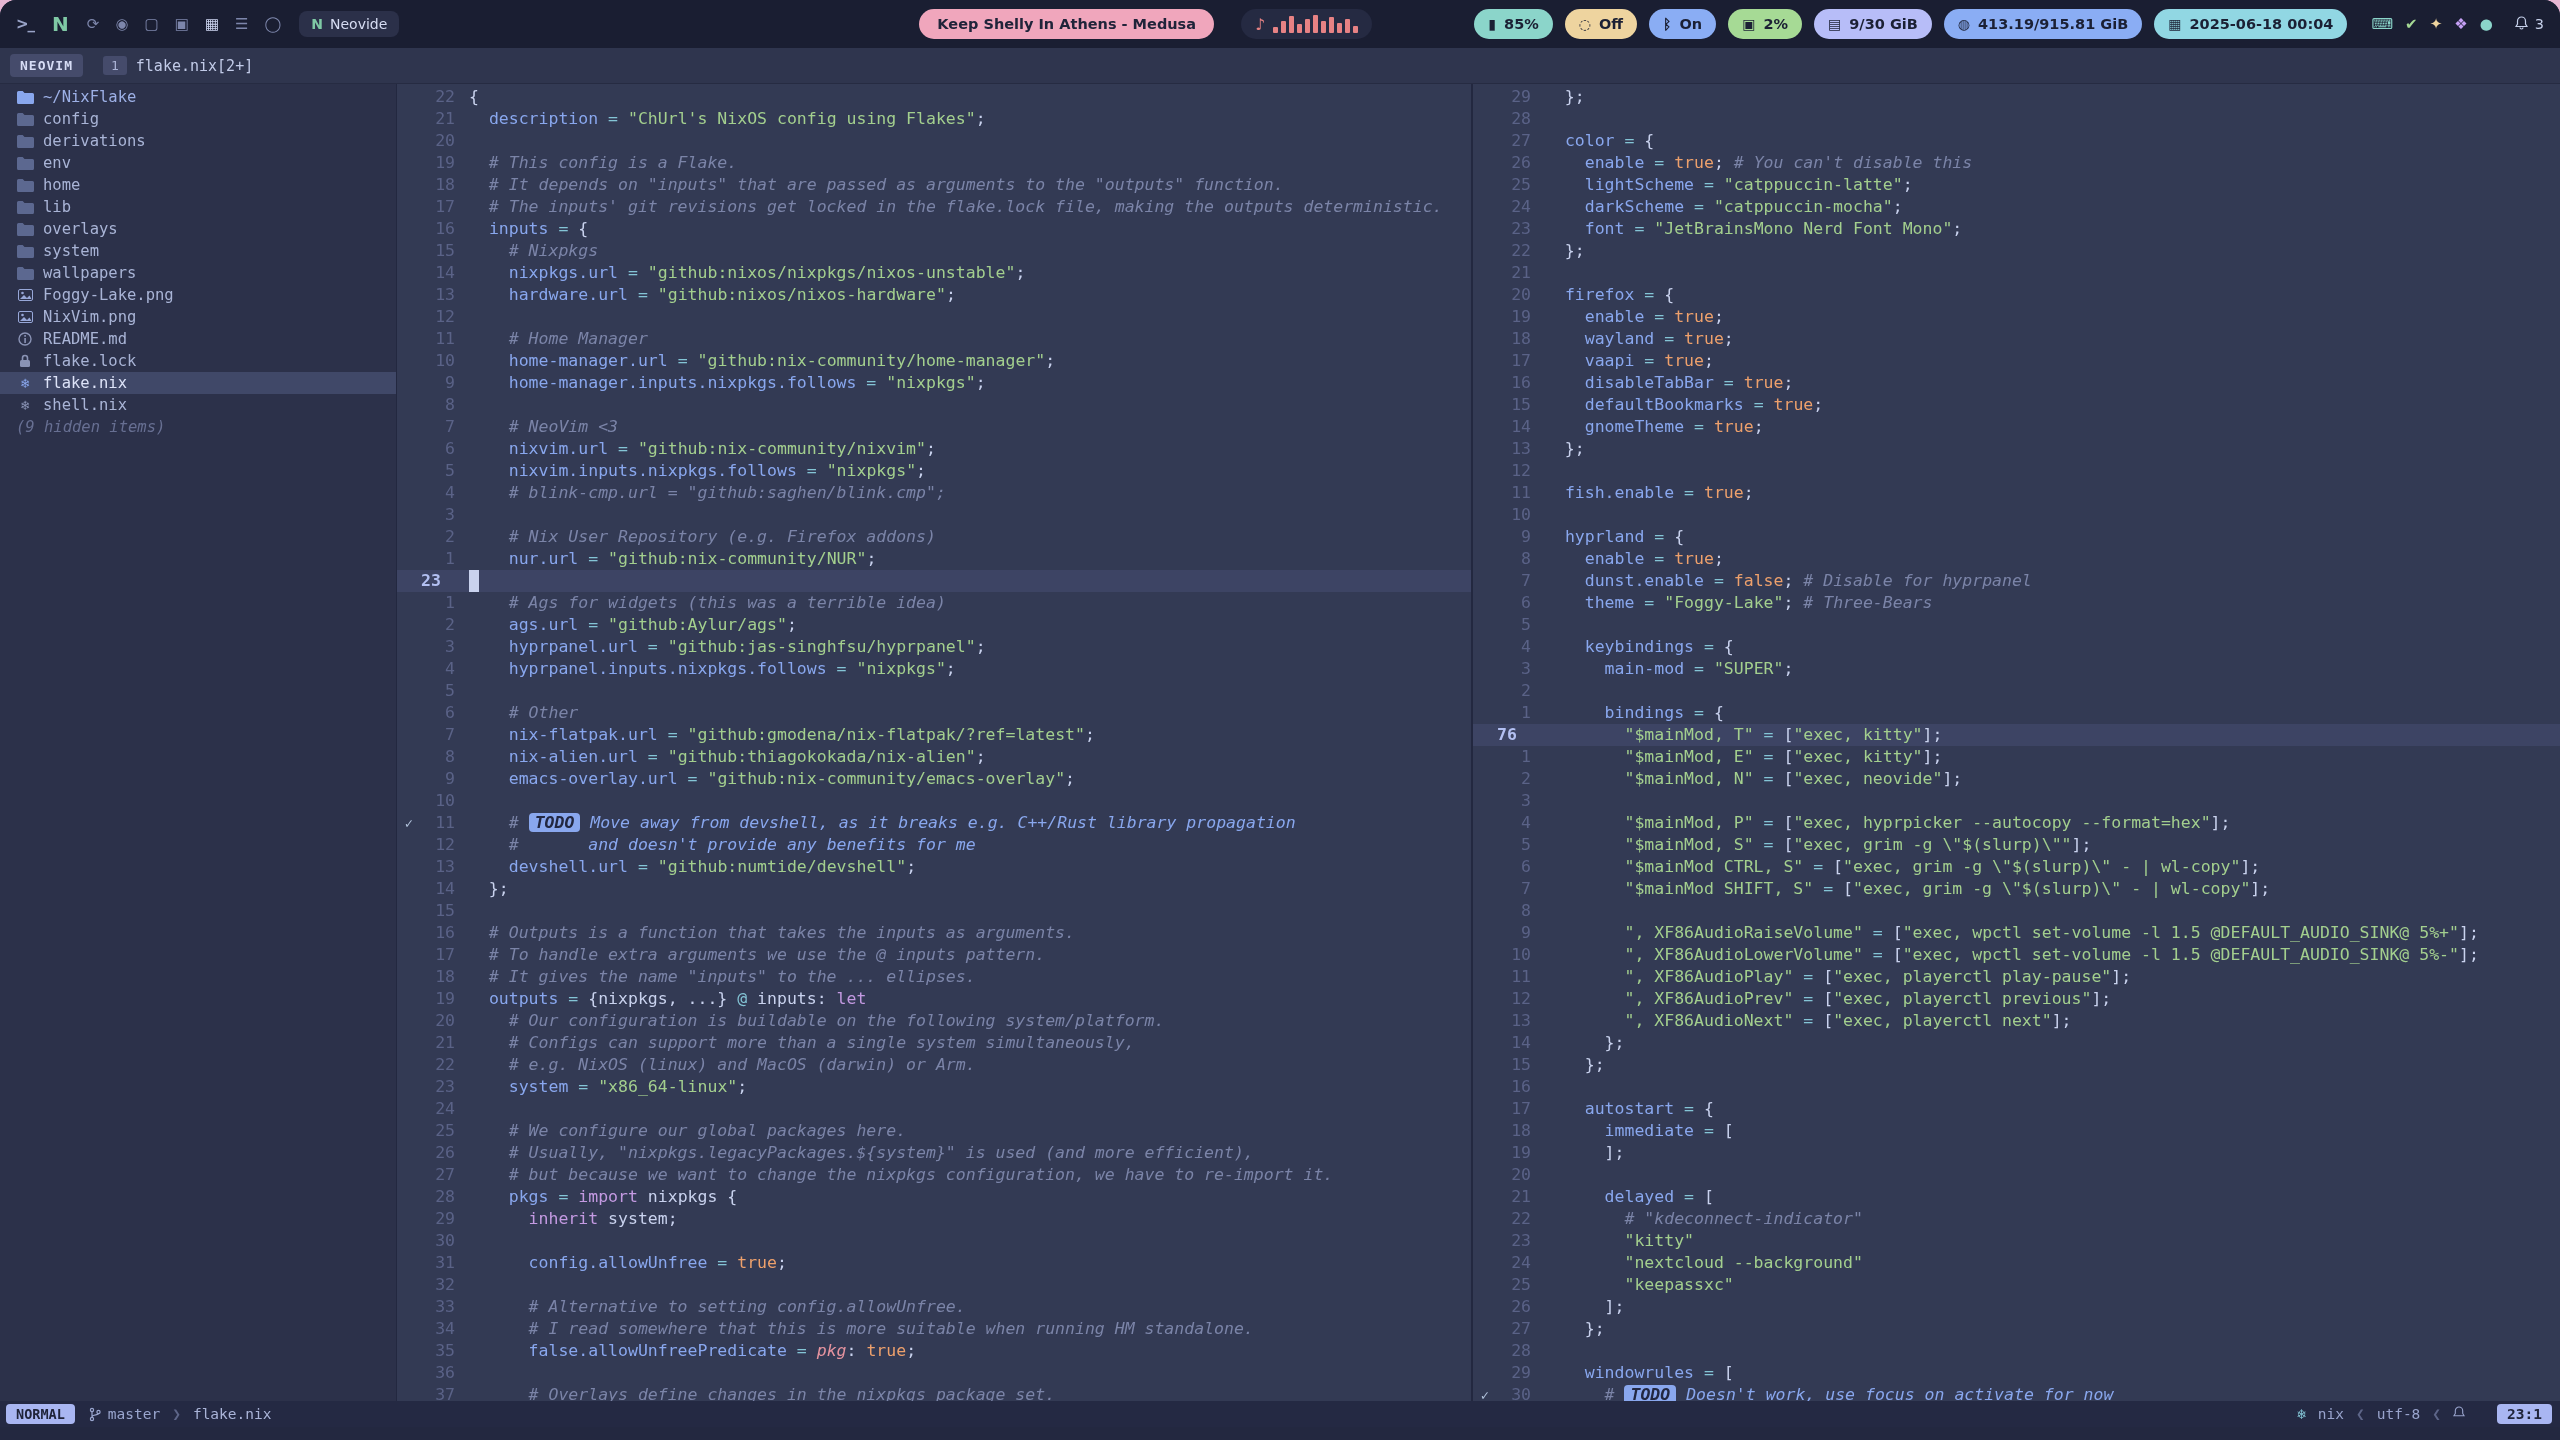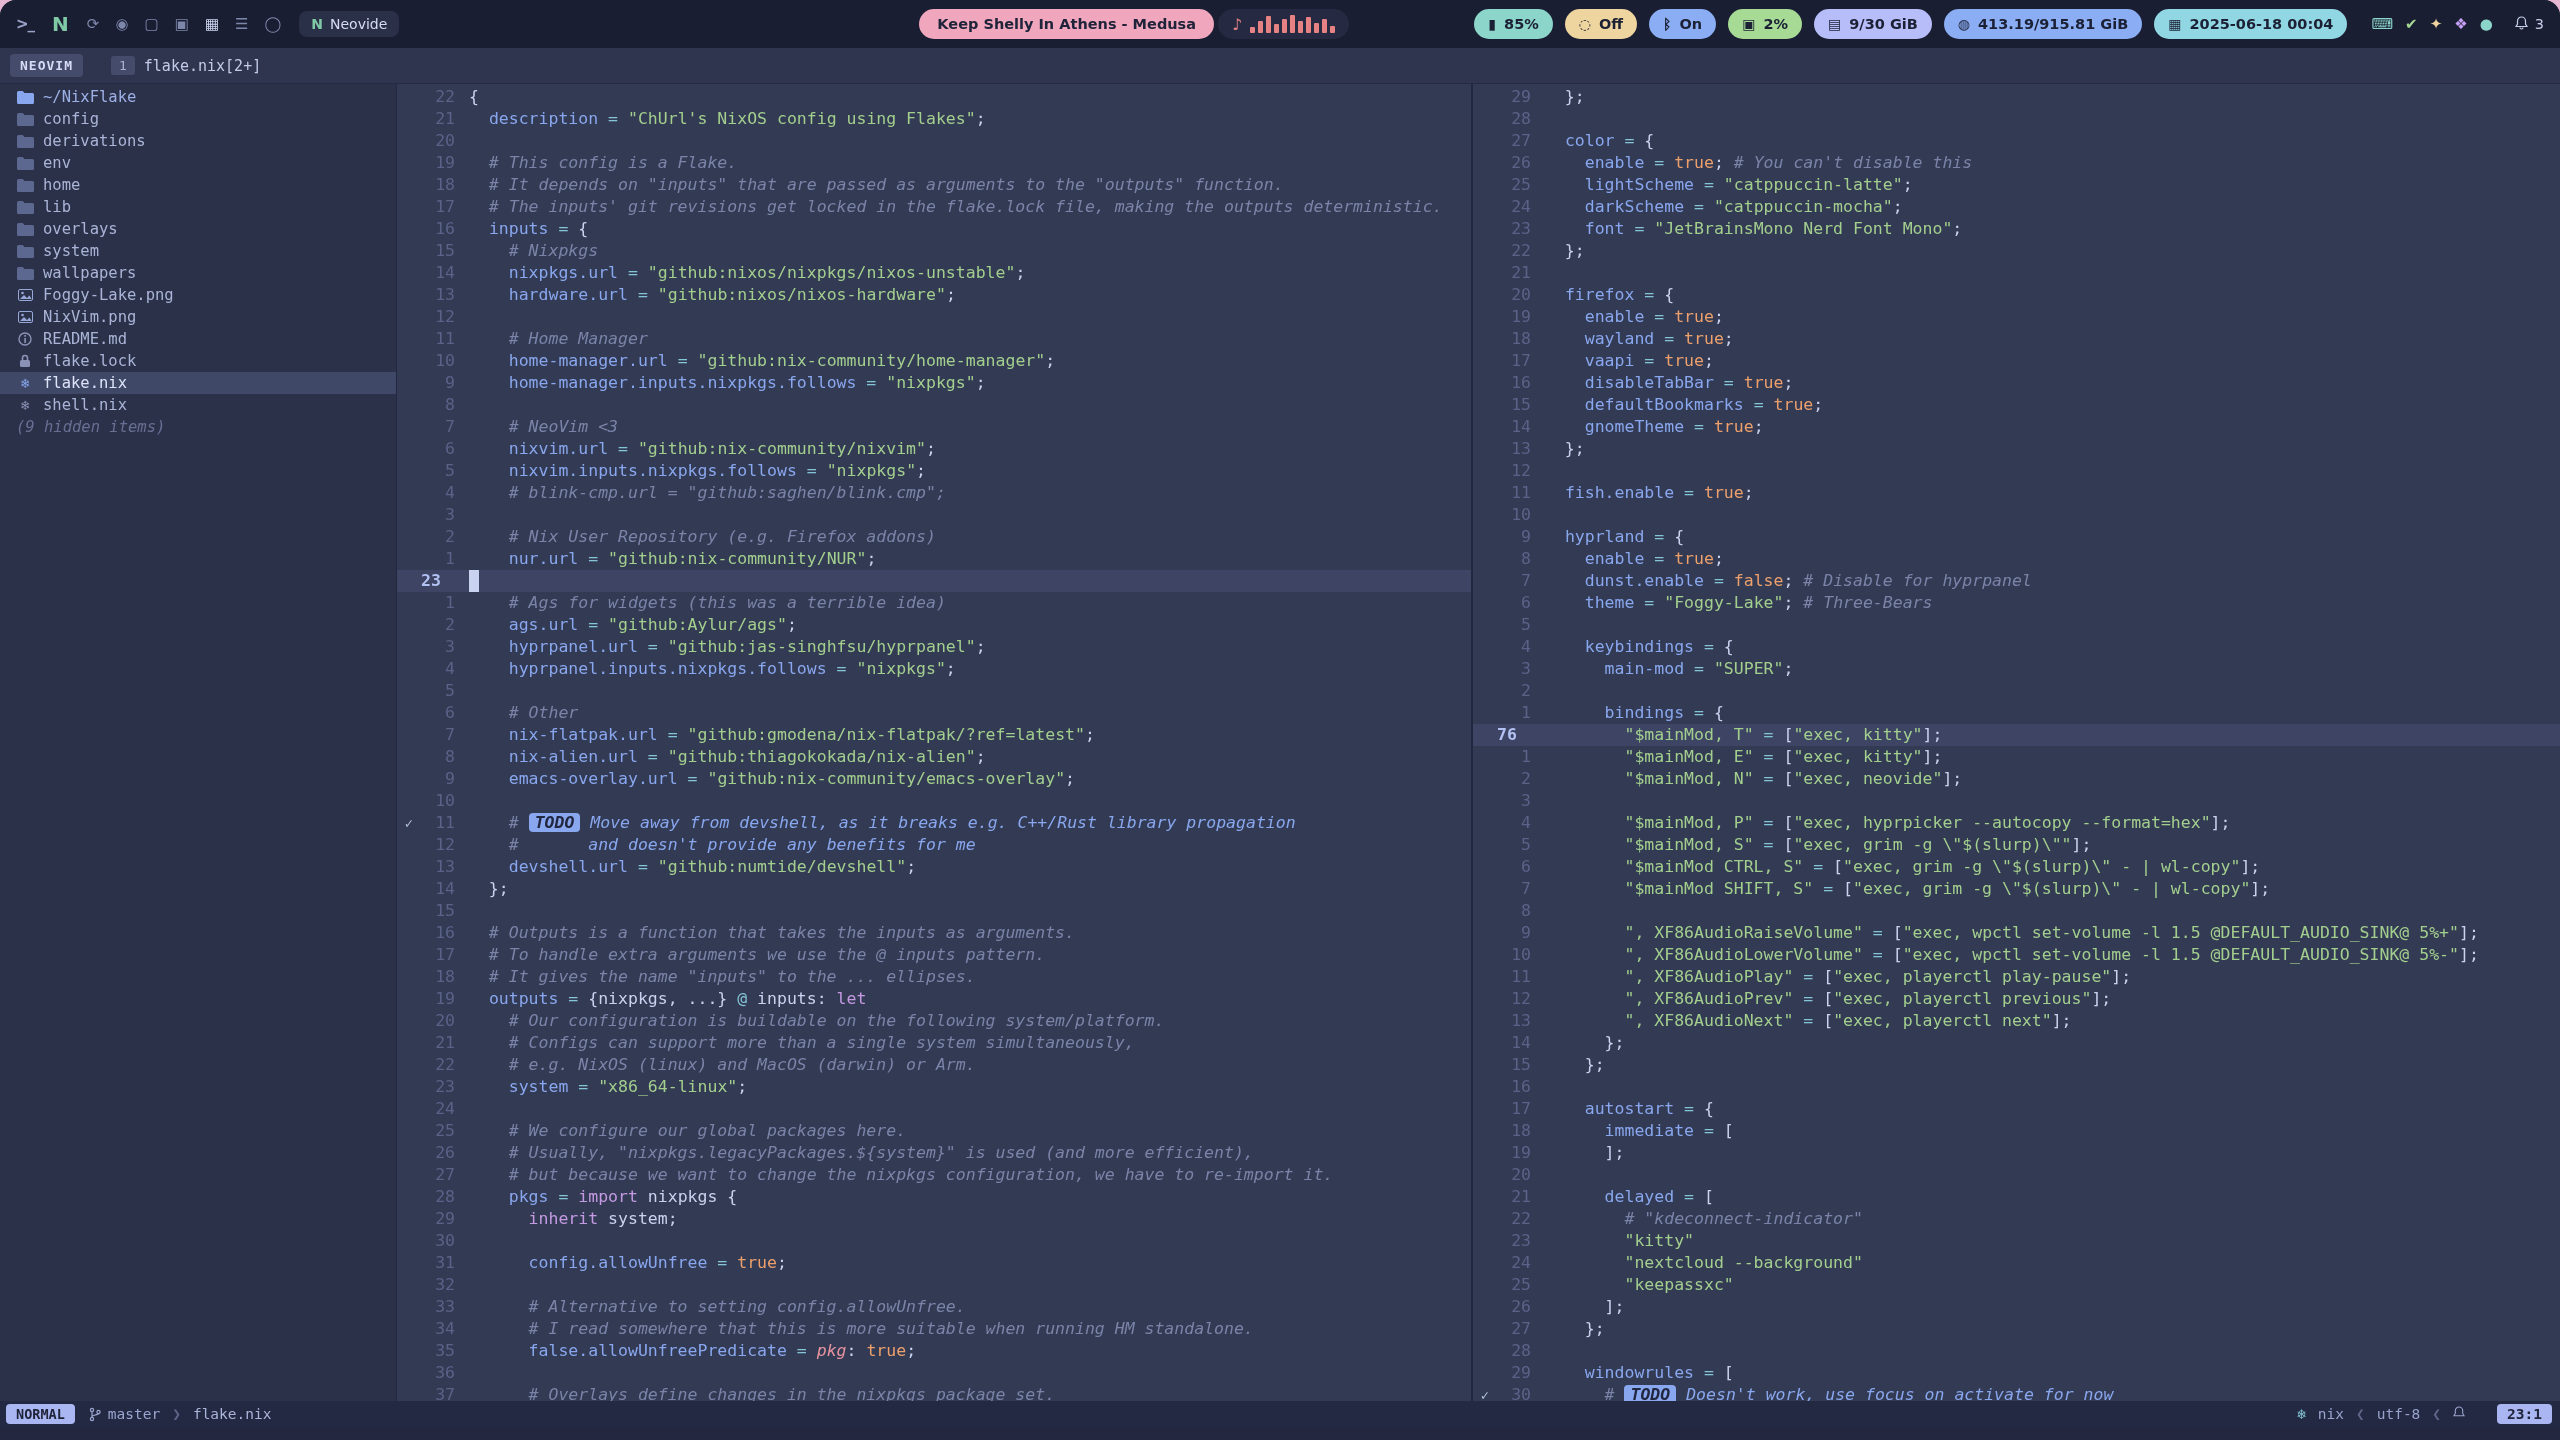--- a/index.html
+++ b/index.html
@@ -10,35 +10,35 @@
   
   .topbar{flex:0 0 48px;background:#1a1e32;display:flex;align-items:center;padding:0 16px;font-family:"DejaVu Sans",sans-serif}
   .tb-left{display:flex;align-items:center;gap:18px}
   .term-icon{color:#9aa4c8;font-size:15px;font-weight:bold;letter-spacing:-1px}
   .nvim-logo{color:#7fc9a5;font-weight:bold;font-size:20px}
   .ws{display:flex;gap:16px;font-size:15px}
   .ws-icon{color:#7d86ab}
   .ws-icon.active{color:#cdd5f0}
   .neovide-chip{display:flex;gap:7px;background:#2b3049;border-radius:8px;padding:5px 12px;color:#d6dcf2;font-size:14px;align-items:center}
   .nvchip-logo{color:#7fc9a5;font-weight:bold}
-  .music-cluster{display:flex;gap:4px;margin-left:520px;align-items:center}
+  .music-cluster{display:flex;gap:27px;margin-left:520px;align-items:center}
   .song-pill{background:#f0a6bc;color:#20243a;font-weight:bold;font-size:14.5px;height:30px;border-radius:15px;display:flex;align-items:center;padding:0 18px;white-space:nowrap}
   .viz-pill{background:#252a42;height:30px;border-radius:15px;display:flex;align-items:center;padding:0 14px;gap:8px}
   .viz-note{color:#e78284;font-size:16px}
   .viz-bars{display:flex;align-items:flex-end;gap:3px;height:18px}
   .vbar{width:5px;background:#e78284;border-radius:1px;display:inline-block}
   .tb-right{margin-left:auto;display:flex;align-items:center;gap:14px}
   .modules{display:flex;gap:12px}
   .module{height:30px;border-radius:15px;display:flex;align-items:center;gap:8px;padding:0 14px;color:#1b2034;font-weight:bold;font-size:14.5px;white-space:nowrap}
   .module-icon{font-size:14px}
   .tray{display:flex;gap:12px;font-size:15px;margin-left:10px;align-items:center}
   .notif{display:flex;gap:7px;color:#c6d0ea;font-size:14.5px;align-items:center;margin-left:8px}
 
   
-  .tabline{flex:0 0 36px;background:#2f354e;display:flex;align-items:center;padding:0 10px;gap:28px;border-bottom:1px solid #262b42}
+  .tabline{flex:0 0 36px;background:#2f354e;display:flex;align-items:center;padding:0 10px;gap:20px;border-bottom:1px solid #262b42}
   .app-chip{background:#454b6b;color:#d6dcf5;font-weight:bold;letter-spacing:1px;font-size:13px;padding:4px 10px;border-radius:4px}
   .tab{display:flex;gap:9px;color:#c2cbe8;font-size:15px;align-items:center}
   .tab-num{background:#454b6b;padding:2px 8px;border-radius:3px;font-size:13px;color:#aab3d6}
 
   
   .main{flex:1;display:flex;min-height:0;background:#333a54}
   .sidebar{flex:0 0 397px;background:#2c314a;border-right:1px solid #232840;padding-top:2px;overflow:hidden;font-size:15.5px}
   .tree-row{height:22px;display:flex;align-items:center;gap:9px;padding:0 16px;color:#a9b4d6;white-space:nowrap}
   .tree-row.root .tree-label{color:#9db0e6}
   .tree-row.selected{background:#404868;color:#dde3f8}

